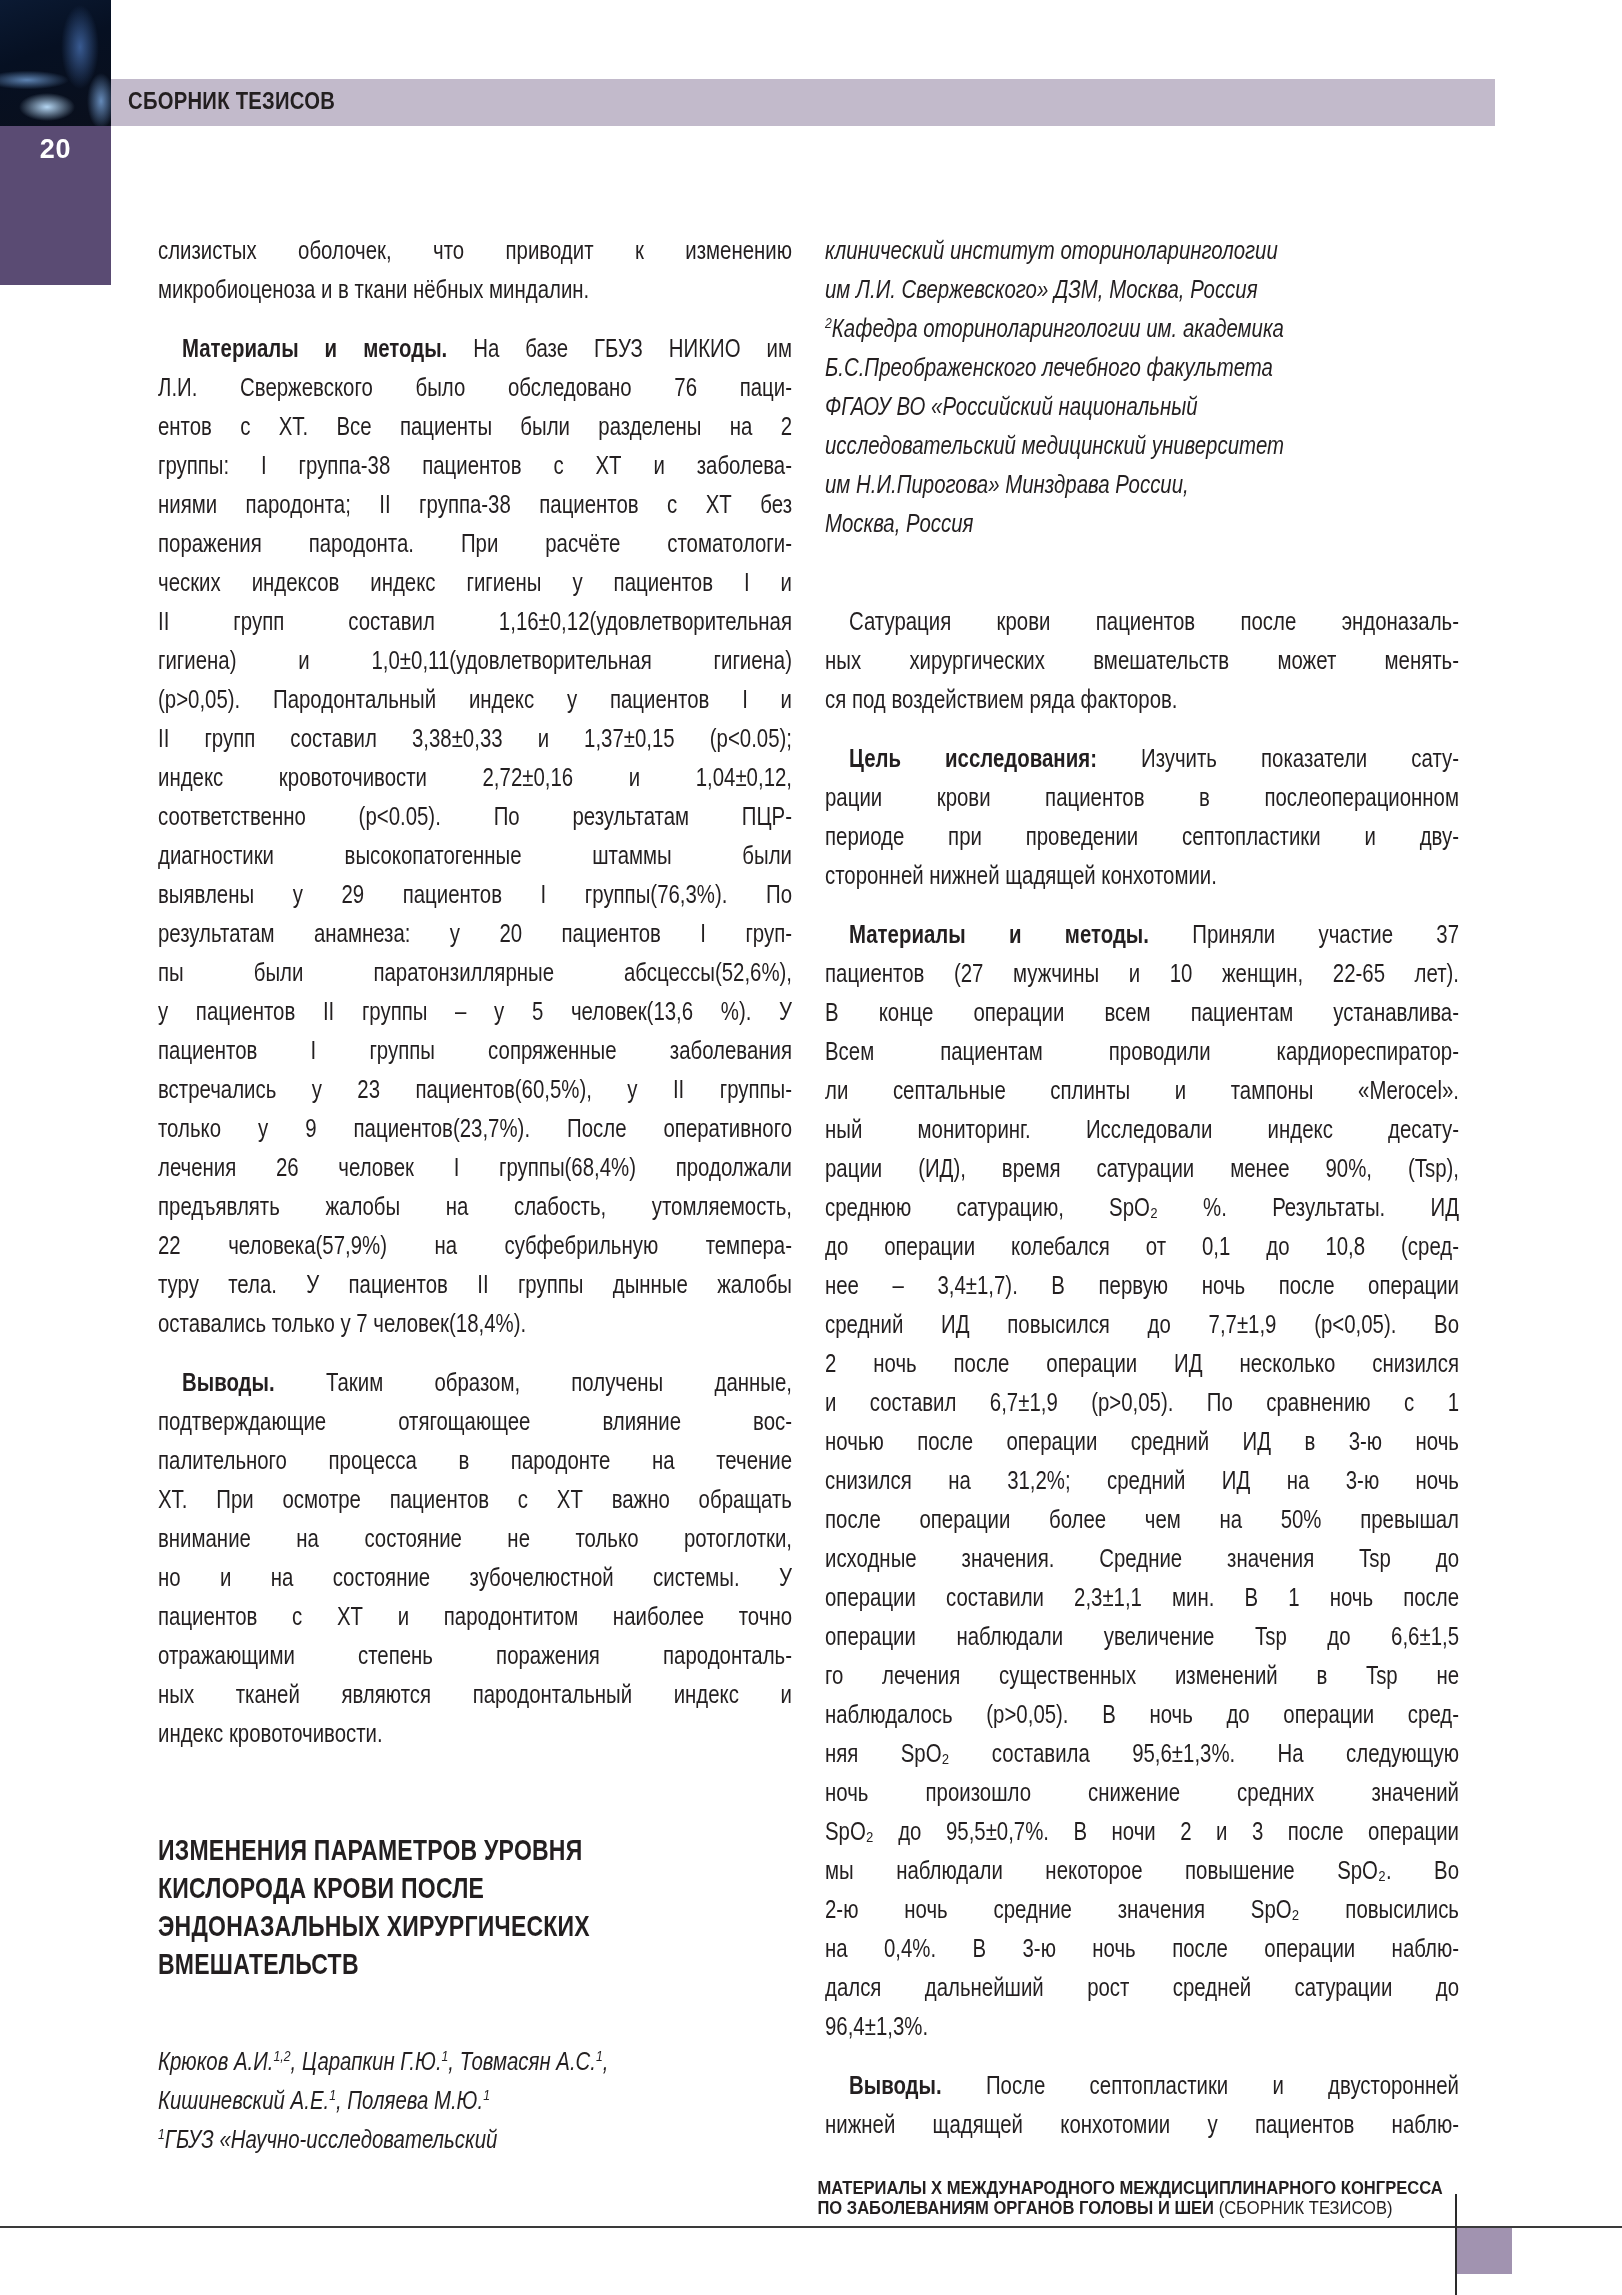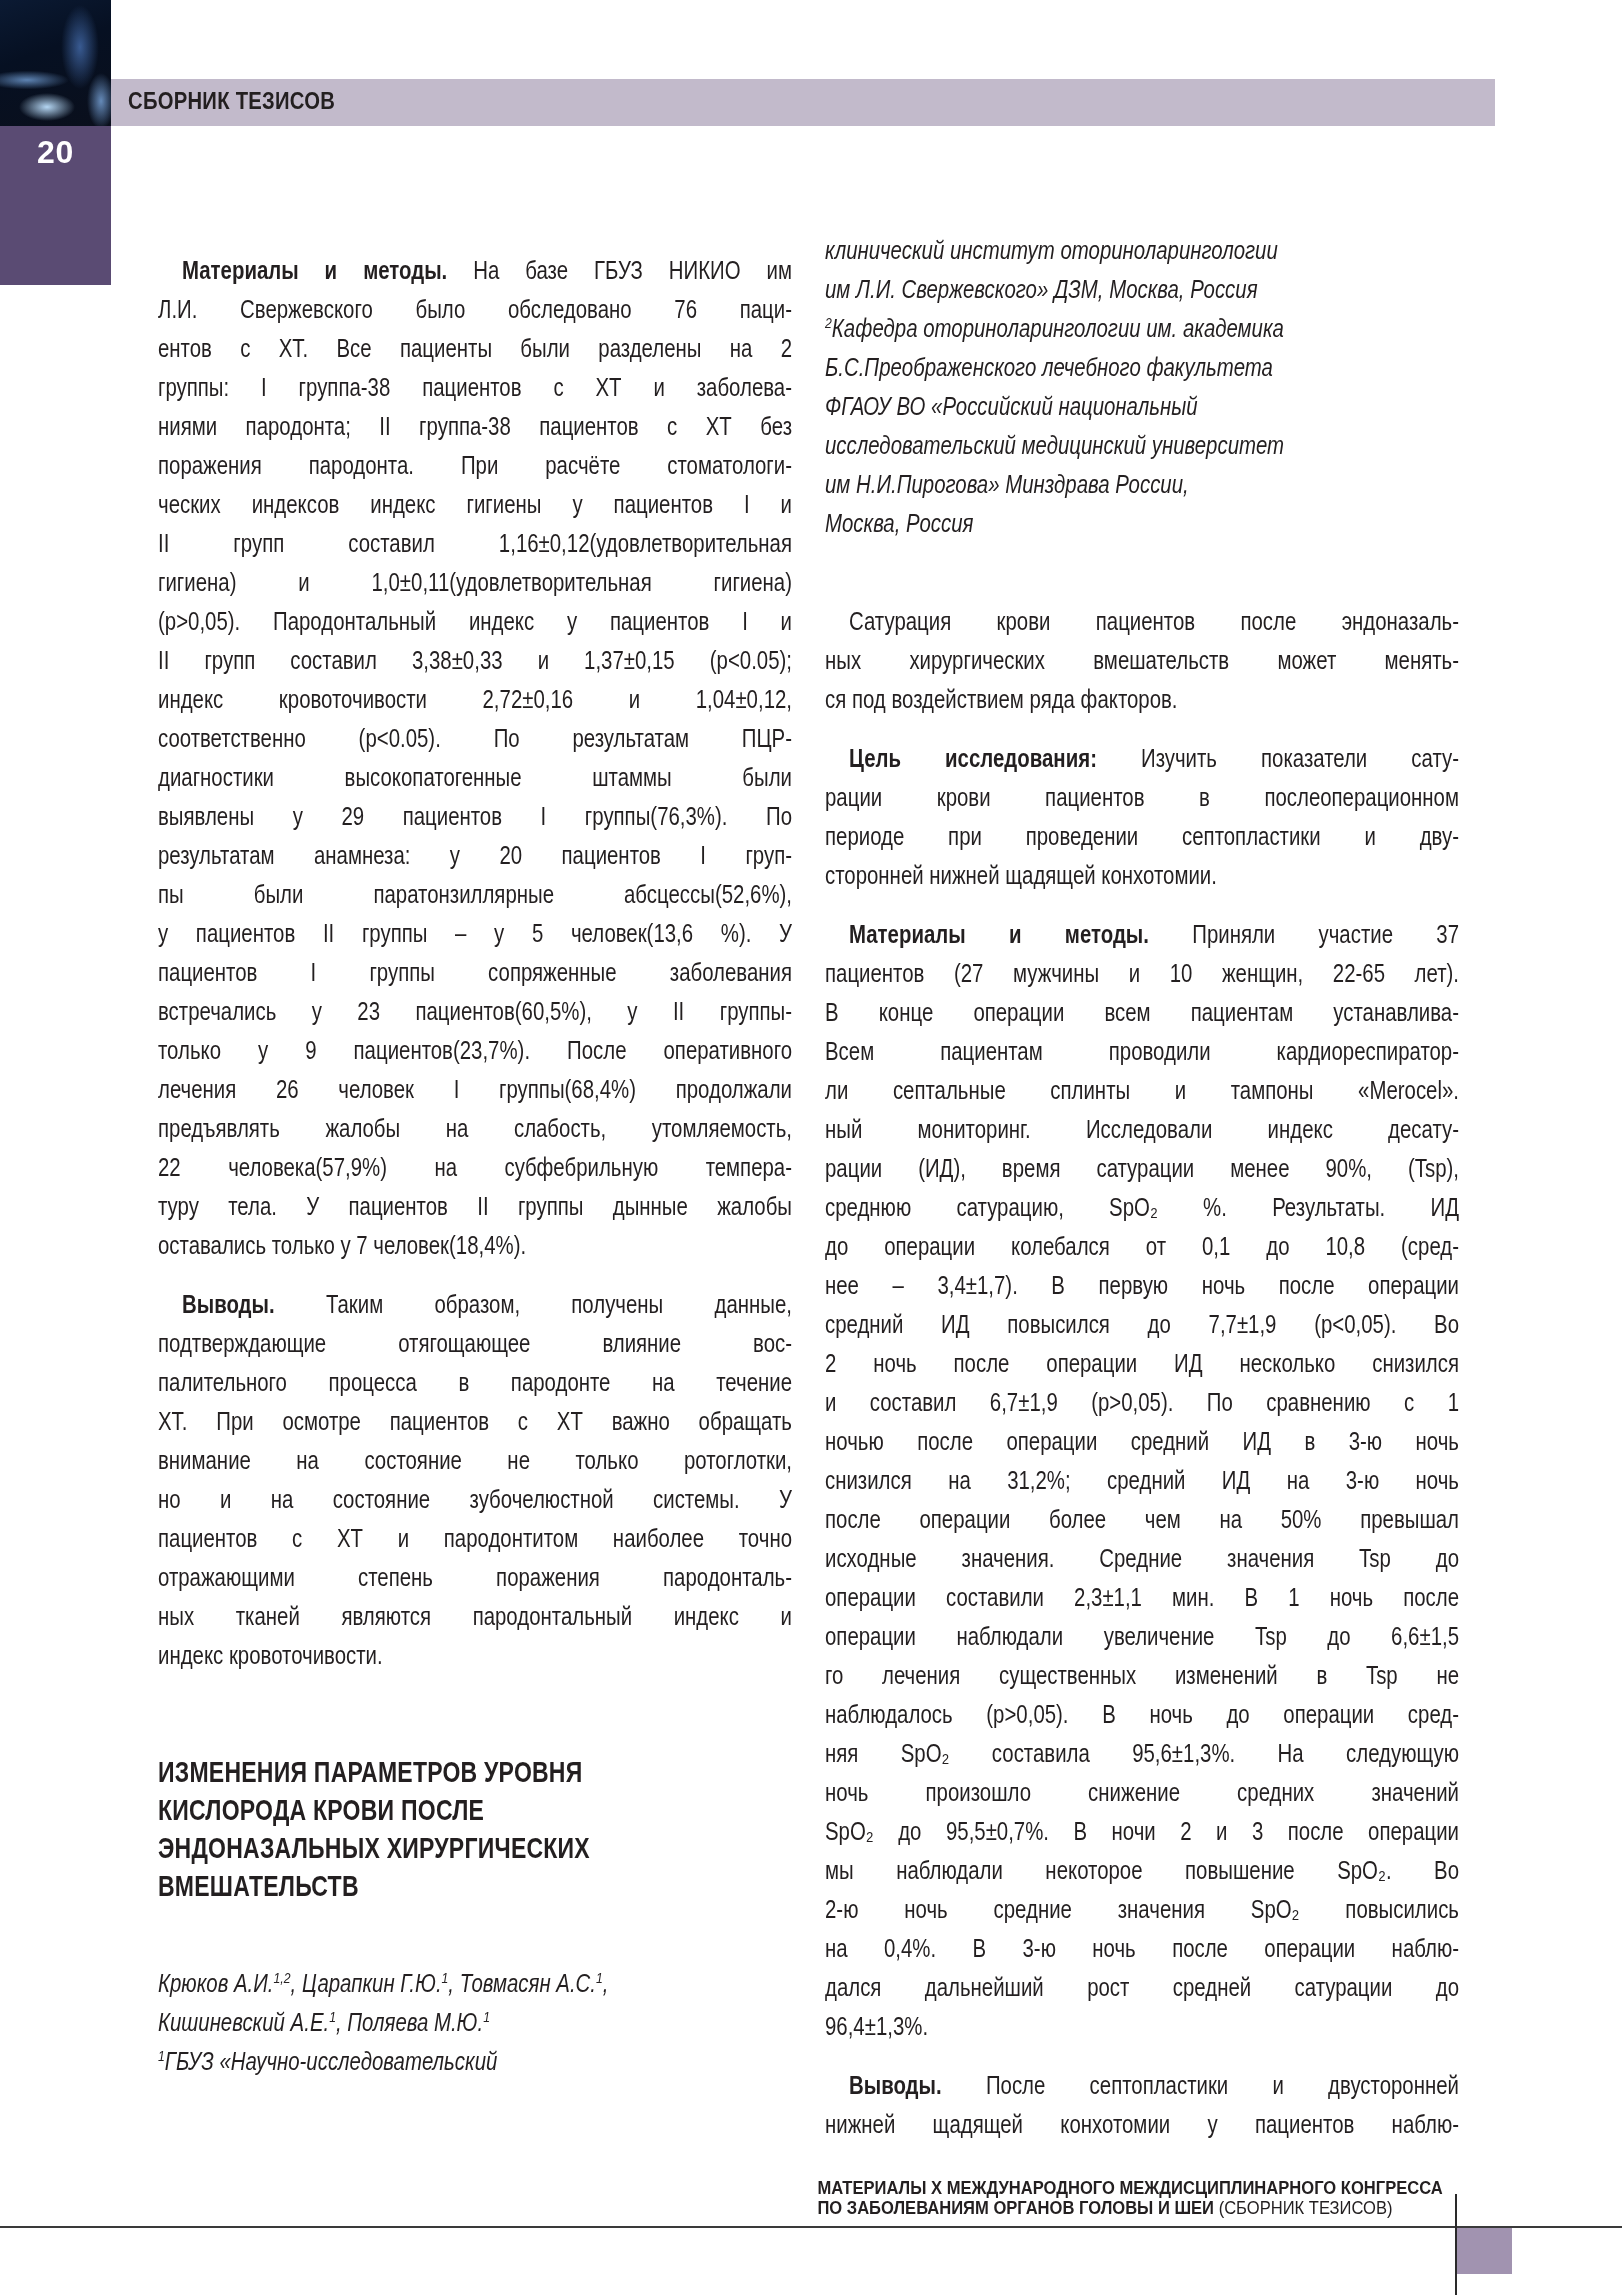--- a/index.html
+++ b/index.html
@@ -9,21 +9,21 @@
   
   .side-image { position: absolute; left: 0; top: 0; width: 111px; height: 126px;
     background:
       radial-gradient(ellipse 40px 20px at 47px 107px, rgba(190,225,255,0.95), rgba(120,170,230,0) 70%),
       radial-gradient(ellipse 60px 13.4px at 27px 80px, rgba(130,180,240,0.7), rgba(40,80,160,0) 70%),
       radial-gradient(ellipse 27px 60px at 80px 47px, rgba(90,140,220,0.6), rgba(20,40,100,0) 70%),
       radial-gradient(ellipse 20px 40px at 101px 101px, rgba(140,190,250,0.7), rgba(20,40,100,0) 70%),
       linear-gradient(160deg, #0b1a33 0%, #061022 40%, #0a0f1c 100%); }
   .side-block { position: absolute; left: 0; top: 126px; width: 111px; height: 159px; background: #5a4b73; }
   .page-number { position: absolute; left: 0; top: 134px; width: 111px; text-align: center;
-    color: #ffffff; font-weight: bold; font-size: 32px; letter-spacing: 0.7px; }
+    color: #ffffff; font-weight: bold; font-size: 27px; letter-spacing: 0.7px; }
 
   
   .header-band { position: absolute; left: 111px; top: 79px; width: 1384px; height: 47px; background: #c2bacb; }
   .header-title { position: absolute; left: 17px; top: 9.4px; font-weight: bold; font-size: 23px;
     color: #231f20; transform: scaleX(0.88); transform-origin: left center; letter-spacing: 0.3px; }
 
   
   .col { position: absolute; top: 231px; }
   .col-left { left: 158px; width: 634px; }
   .col-right { left: 825px; width: 634px; }
@@ -58,20 +58,28 @@
 
 <div class="side-image"></div>
 <div class="side-block"></div>
 <div class="page-number">20</div>
 
 <div class="header-band">
   <div class="header-title">СБОРНИК ТЕЗИСОВ</div>
 </div>
 
 <div class="col col-left">
+  <div>
+    <div class="line">
+        <span class="t">слизистых оболочек, что приводит к изменению</span>
+      </div>
+    <div class="line">
+        <span class="t last">микробиоценоза и в ткани нёбных миндалин.</span>
+      </div>
+  </div>
 
   <div>
     <div class="line ind">
         <span class="t"><span class="b">Материалы и методы.</span><span> На базе ГБУЗ НИКИО им</span></span>
       </div>
     <div class="line">
         <span class="t">Л.И. Свержевского было обследовано 76 паци-</span>
       </div>
     <div class="line">
         <span class="t">ентов с ХТ. Все пациенты были разделены на 2</span>

